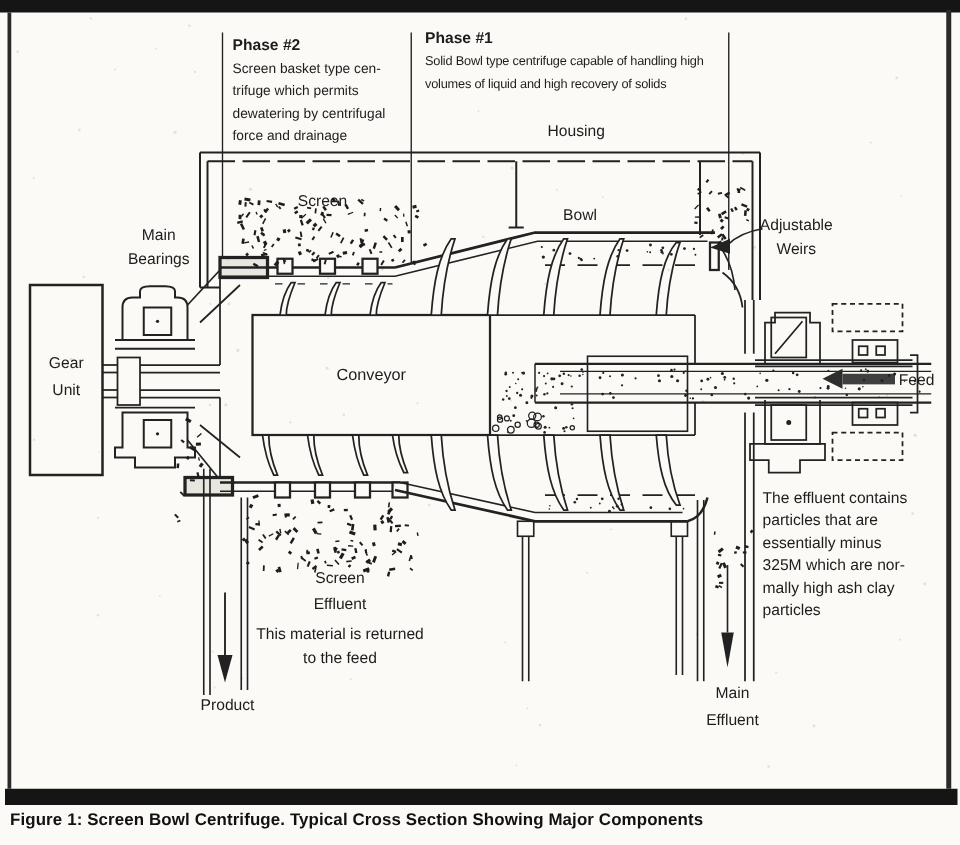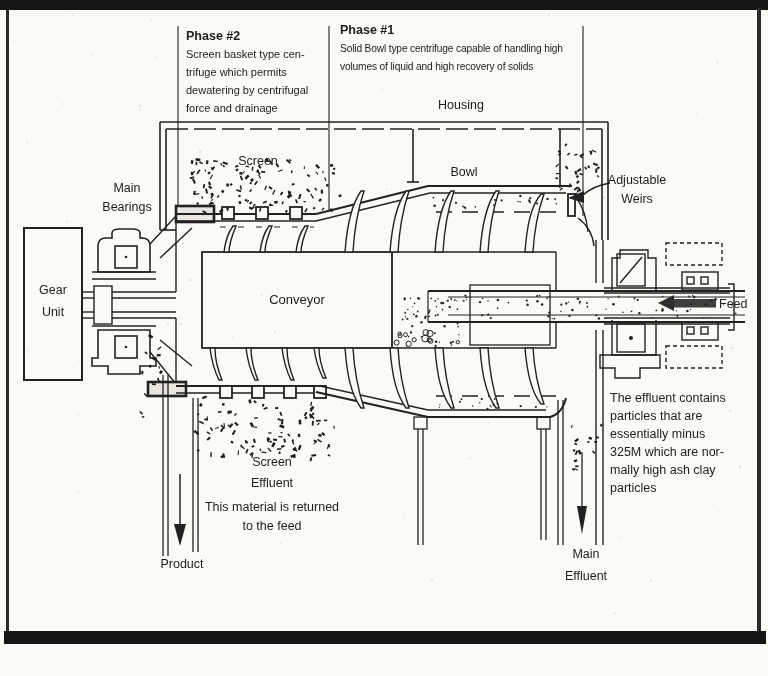--- a/index.html
+++ b/index.html
@@ -818,13 +818,14 @@
   <g>
     <text class="t12" x="610" y="402">The effluent contains</text>
     <text class="t12" x="610" y="420">particles that are</text>
     <text class="t12" x="610" y="438">essentially minus</text>
     <text class="t12" x="610" y="456">325M which are nor-</text>
     <text class="t12" x="610" y="474">mally high ash clay</text>
     <text class="t12" x="610" y="492">particles</text>
   </g>
 </svg>
 
+<div id="caption">Figure 1: Screen Bowl Centrifuge. Typical Cross Section Showing Major Components</div>
 </div>
 
 </body></html>

